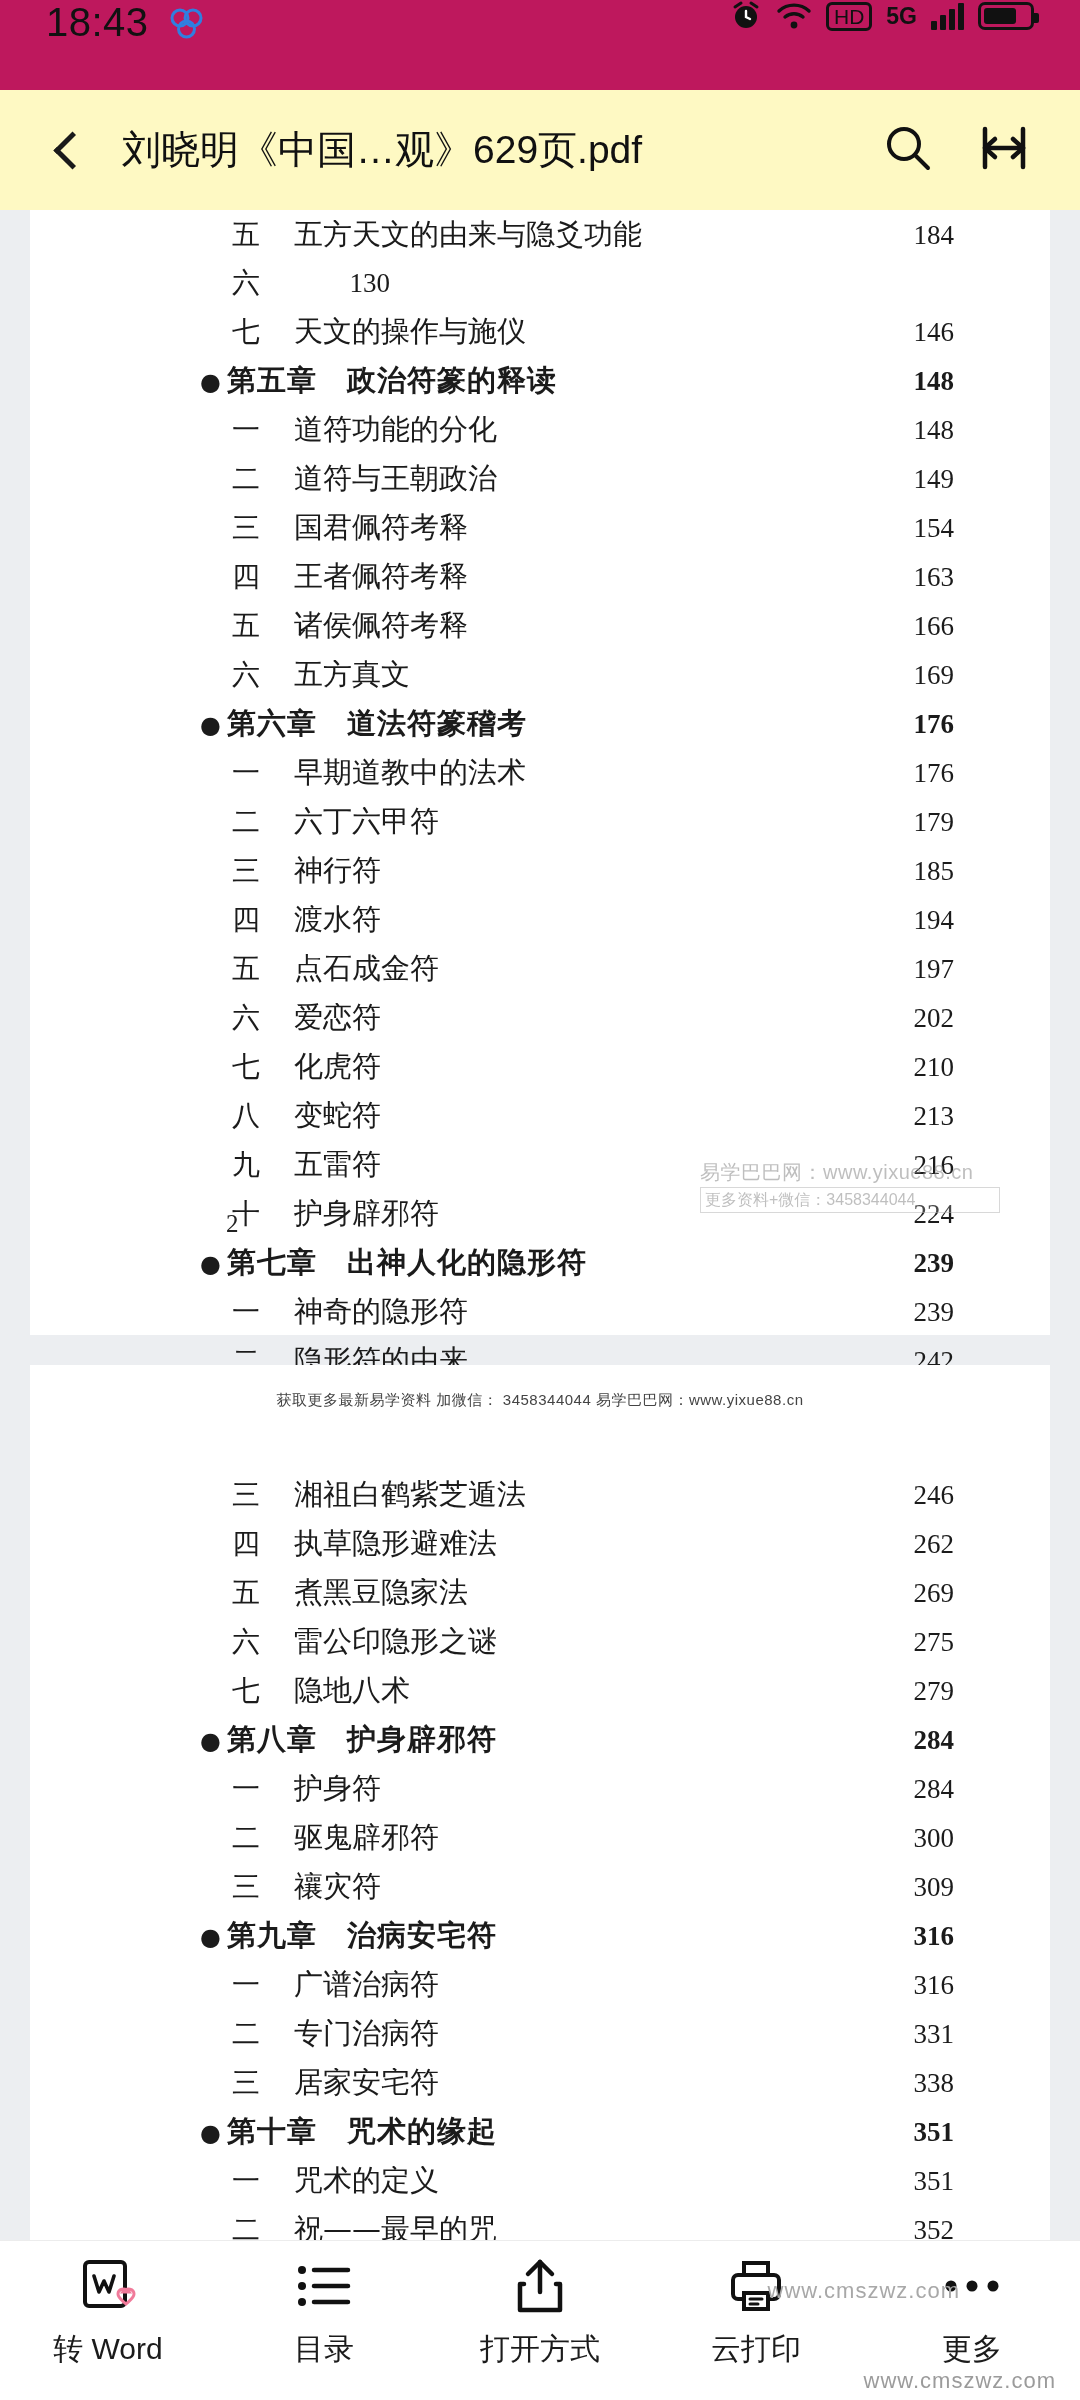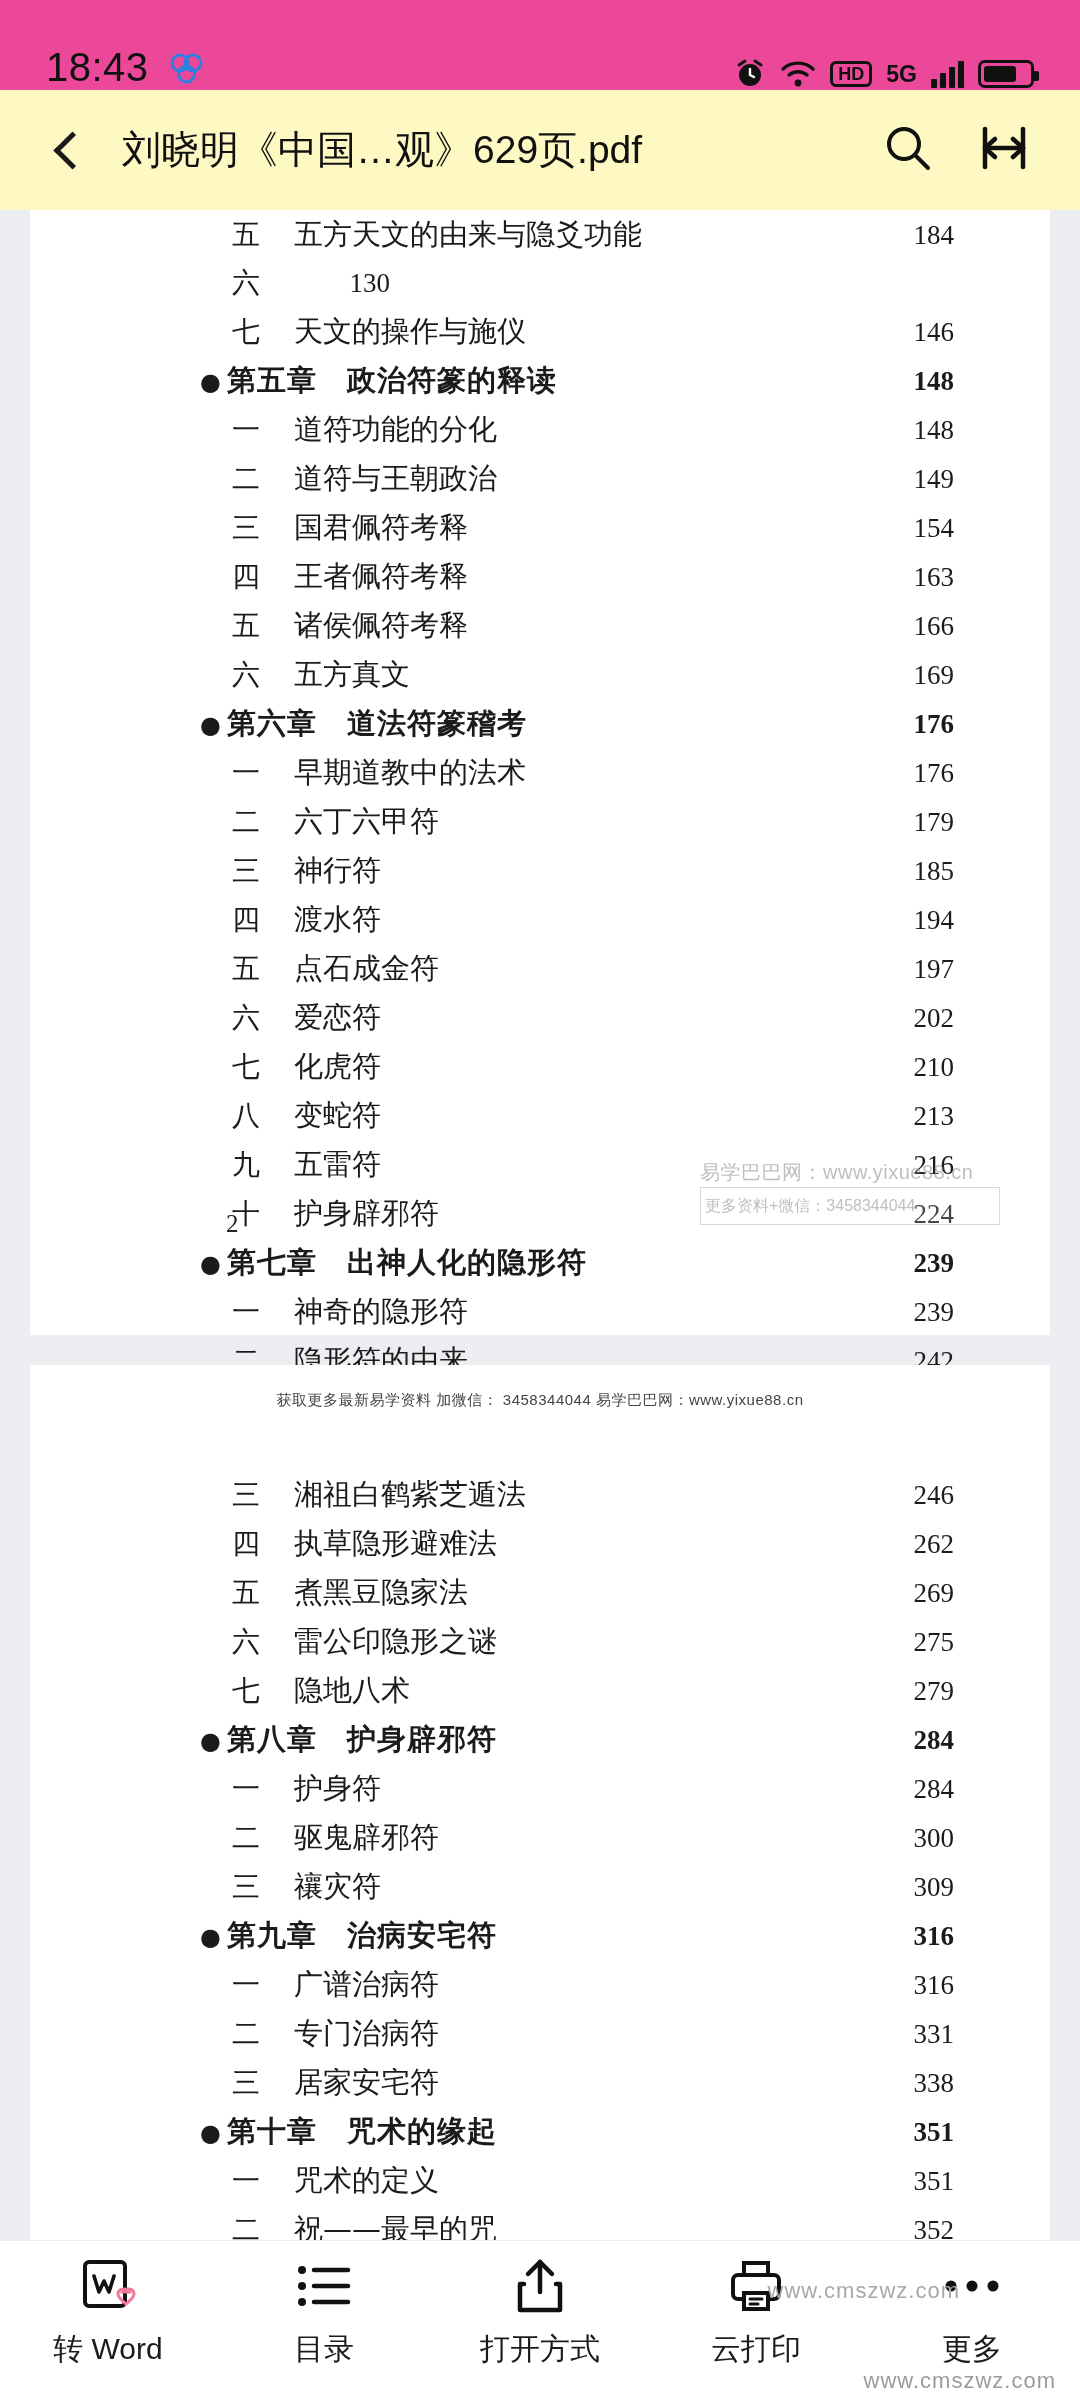--- a/index.html
+++ b/index.html
@@ -12,47 +12,47 @@
     height: 2400px;
     font-family: "Liberation Sans", sans-serif;
     overflow: hidden;
     position: relative;
   }
 
   
   .status-bar {
     height: 90px;
     display: flex;
-    align-items: flex-end;
+    align-items: flex-start;
     justify-content: space-between;
     padding: 0 46px;
     box-sizing: border-box;
-    background: #ec4899;
+    background: #be185d;
   }
   .status-left {
     display: flex;
     align-items: center;
     gap: 20px;
   }
   .status-time {
     font-size: 40px;
     color: #111;
     letter-spacing: 0.5px;
   }
   .status-right {
     display: flex;
     align-items: center;
     gap: 14px;
   }
   .si { display: inline-flex; align-items: center; justify-content: center; }
   .badge-box {
     border: 3px solid #111;
     border-radius: 6px;
-    font-size: 18px;
-    font-weight: bold;
+    font-size: 21px;
+    font-weight: normal;
     padding: 1px 5px;
     line-height: 1;
     color: #111;
   }
   .fiveg {
     font-size: 23px;
     font-weight: bold;
     color: #111;
     line-height: 1;
   }
@@ -220,21 +220,21 @@
     color: #8a8a8a;
     letter-spacing: 0.5px;
     line-height: 1.25;
   }
   .wm-box {
     margin-top: 2px;
     border: 1px solid #b9b9b9;
     background: rgba(255,255,255,0.35);
     font-size: 16px;
     color: #8c8c8c;
-    padding: 7px 4px;
+    padding: 1px 4px;
     line-height: 1.35;
   }
 
   
   .bottom-bar {
     position: absolute;
     left: 0; right: 0; bottom: 0;
     height: 160px;
     background: #ffffff;
     display: flex;

